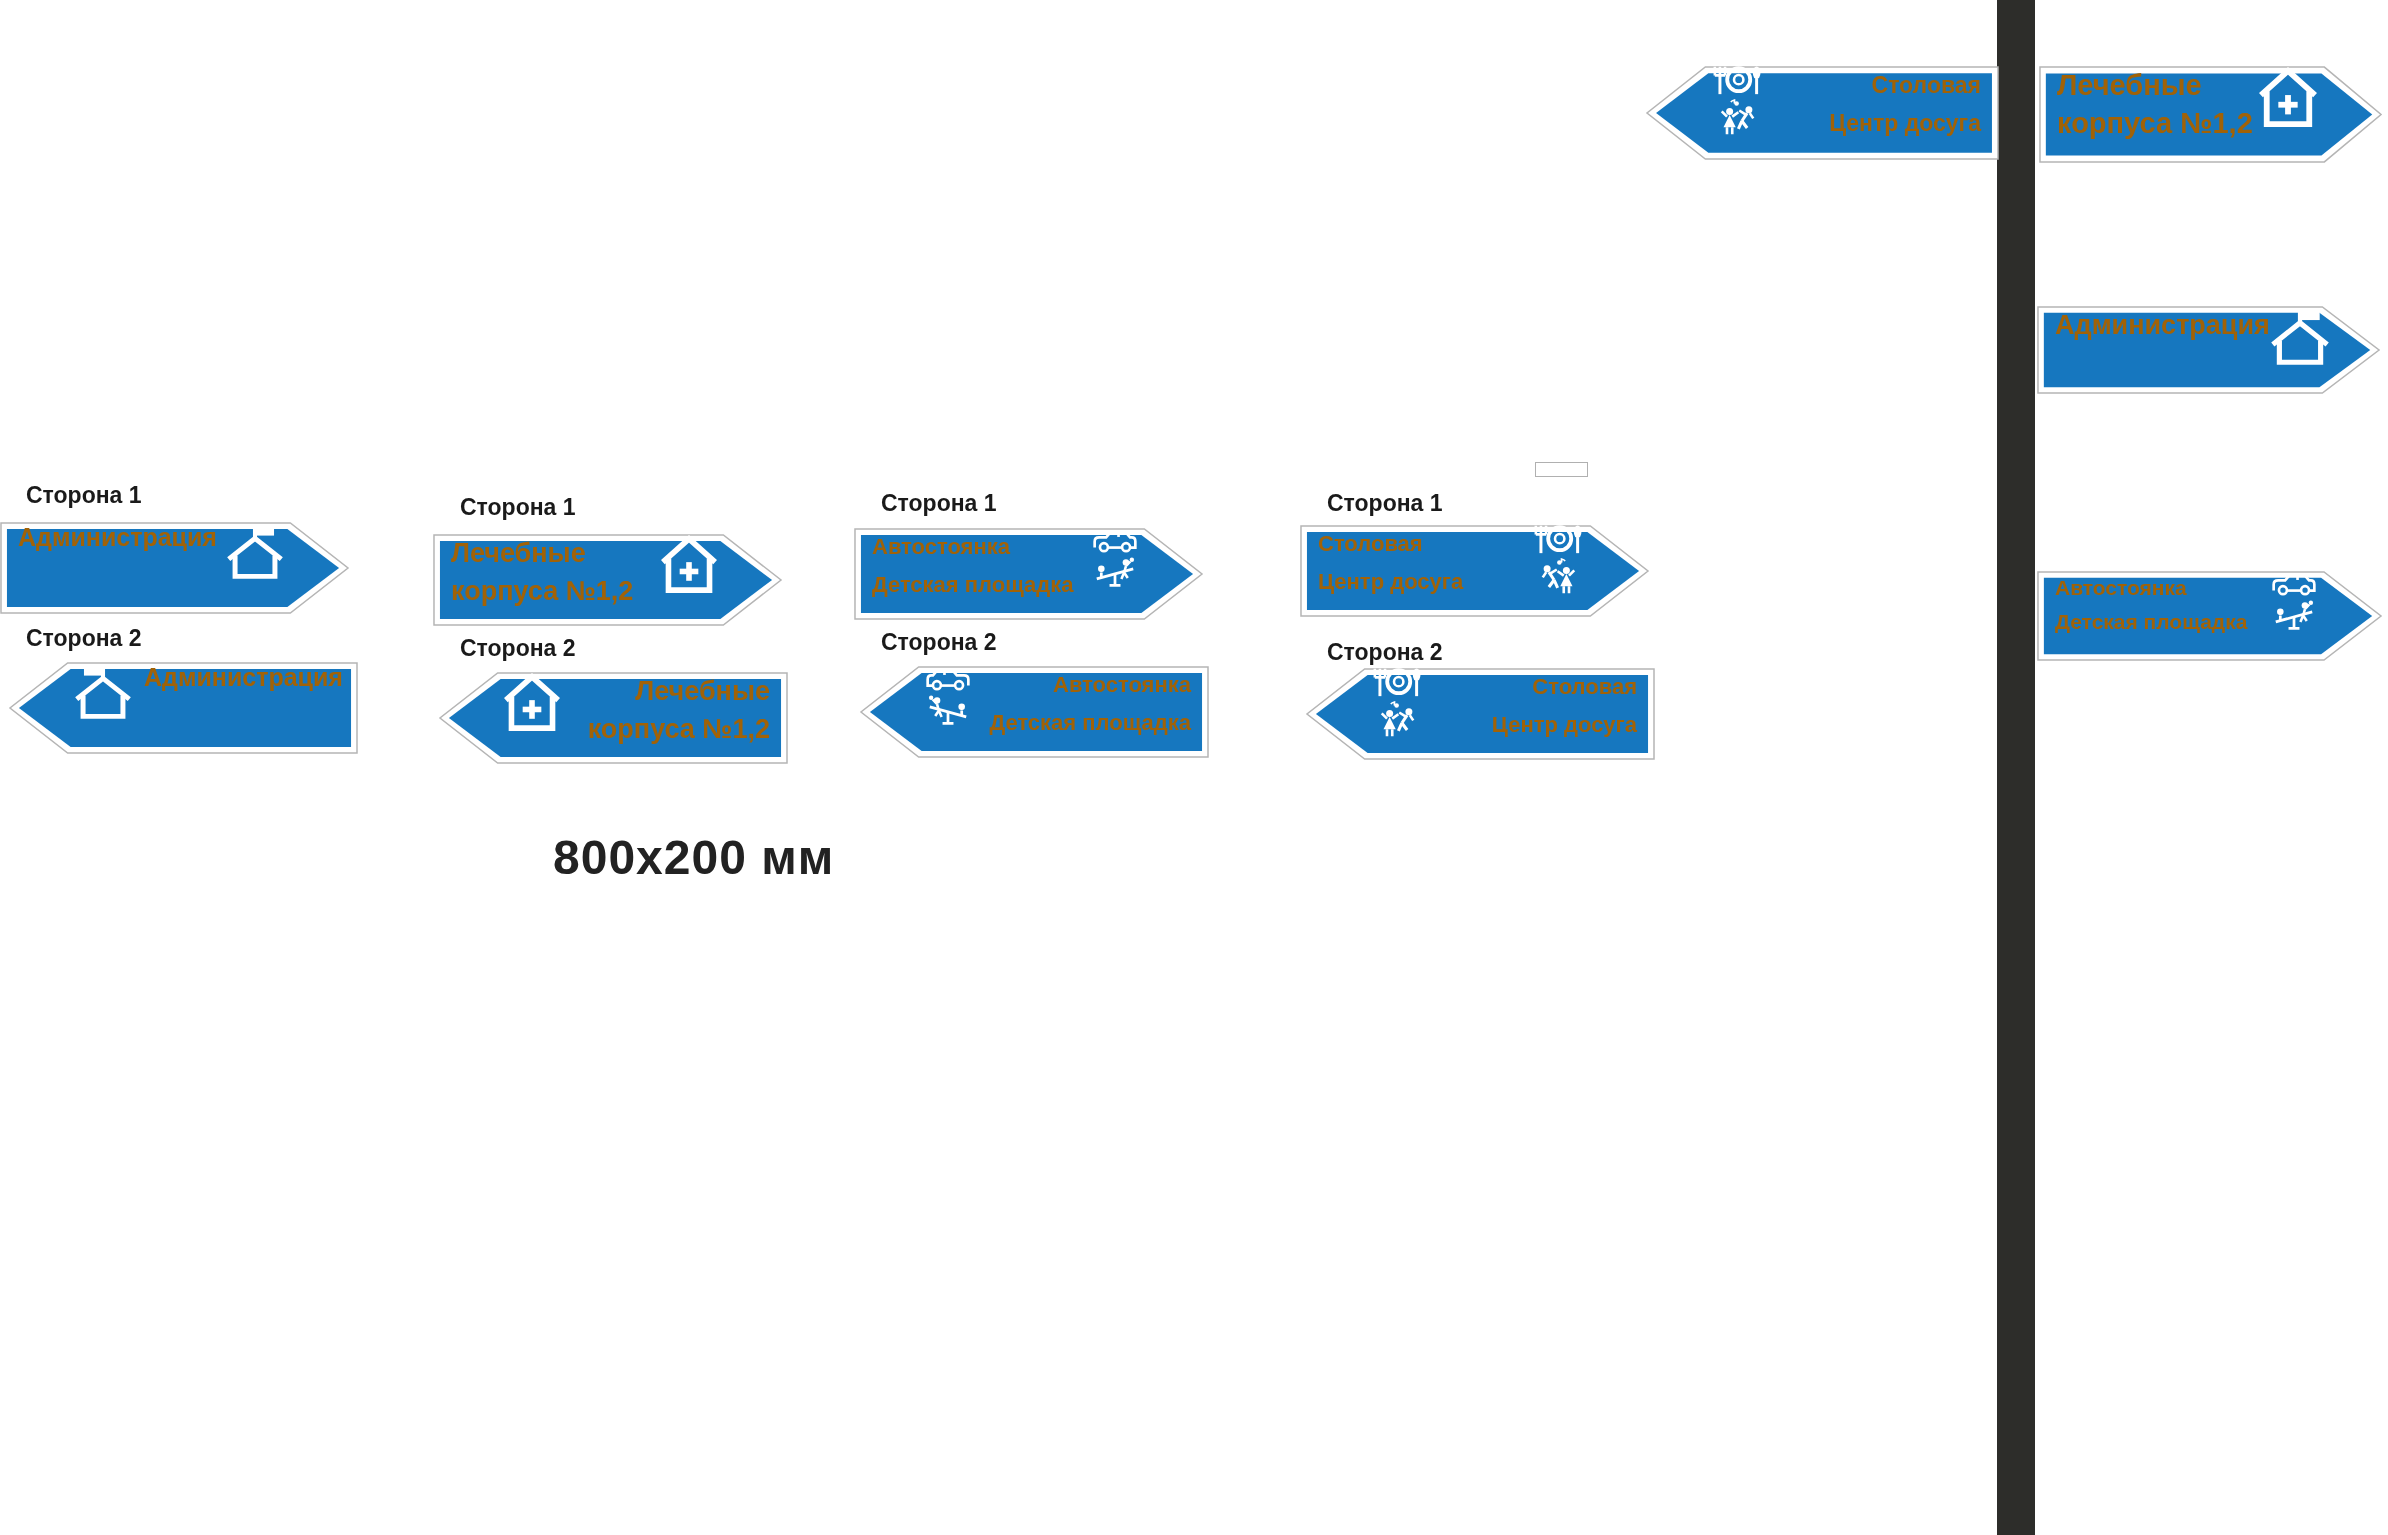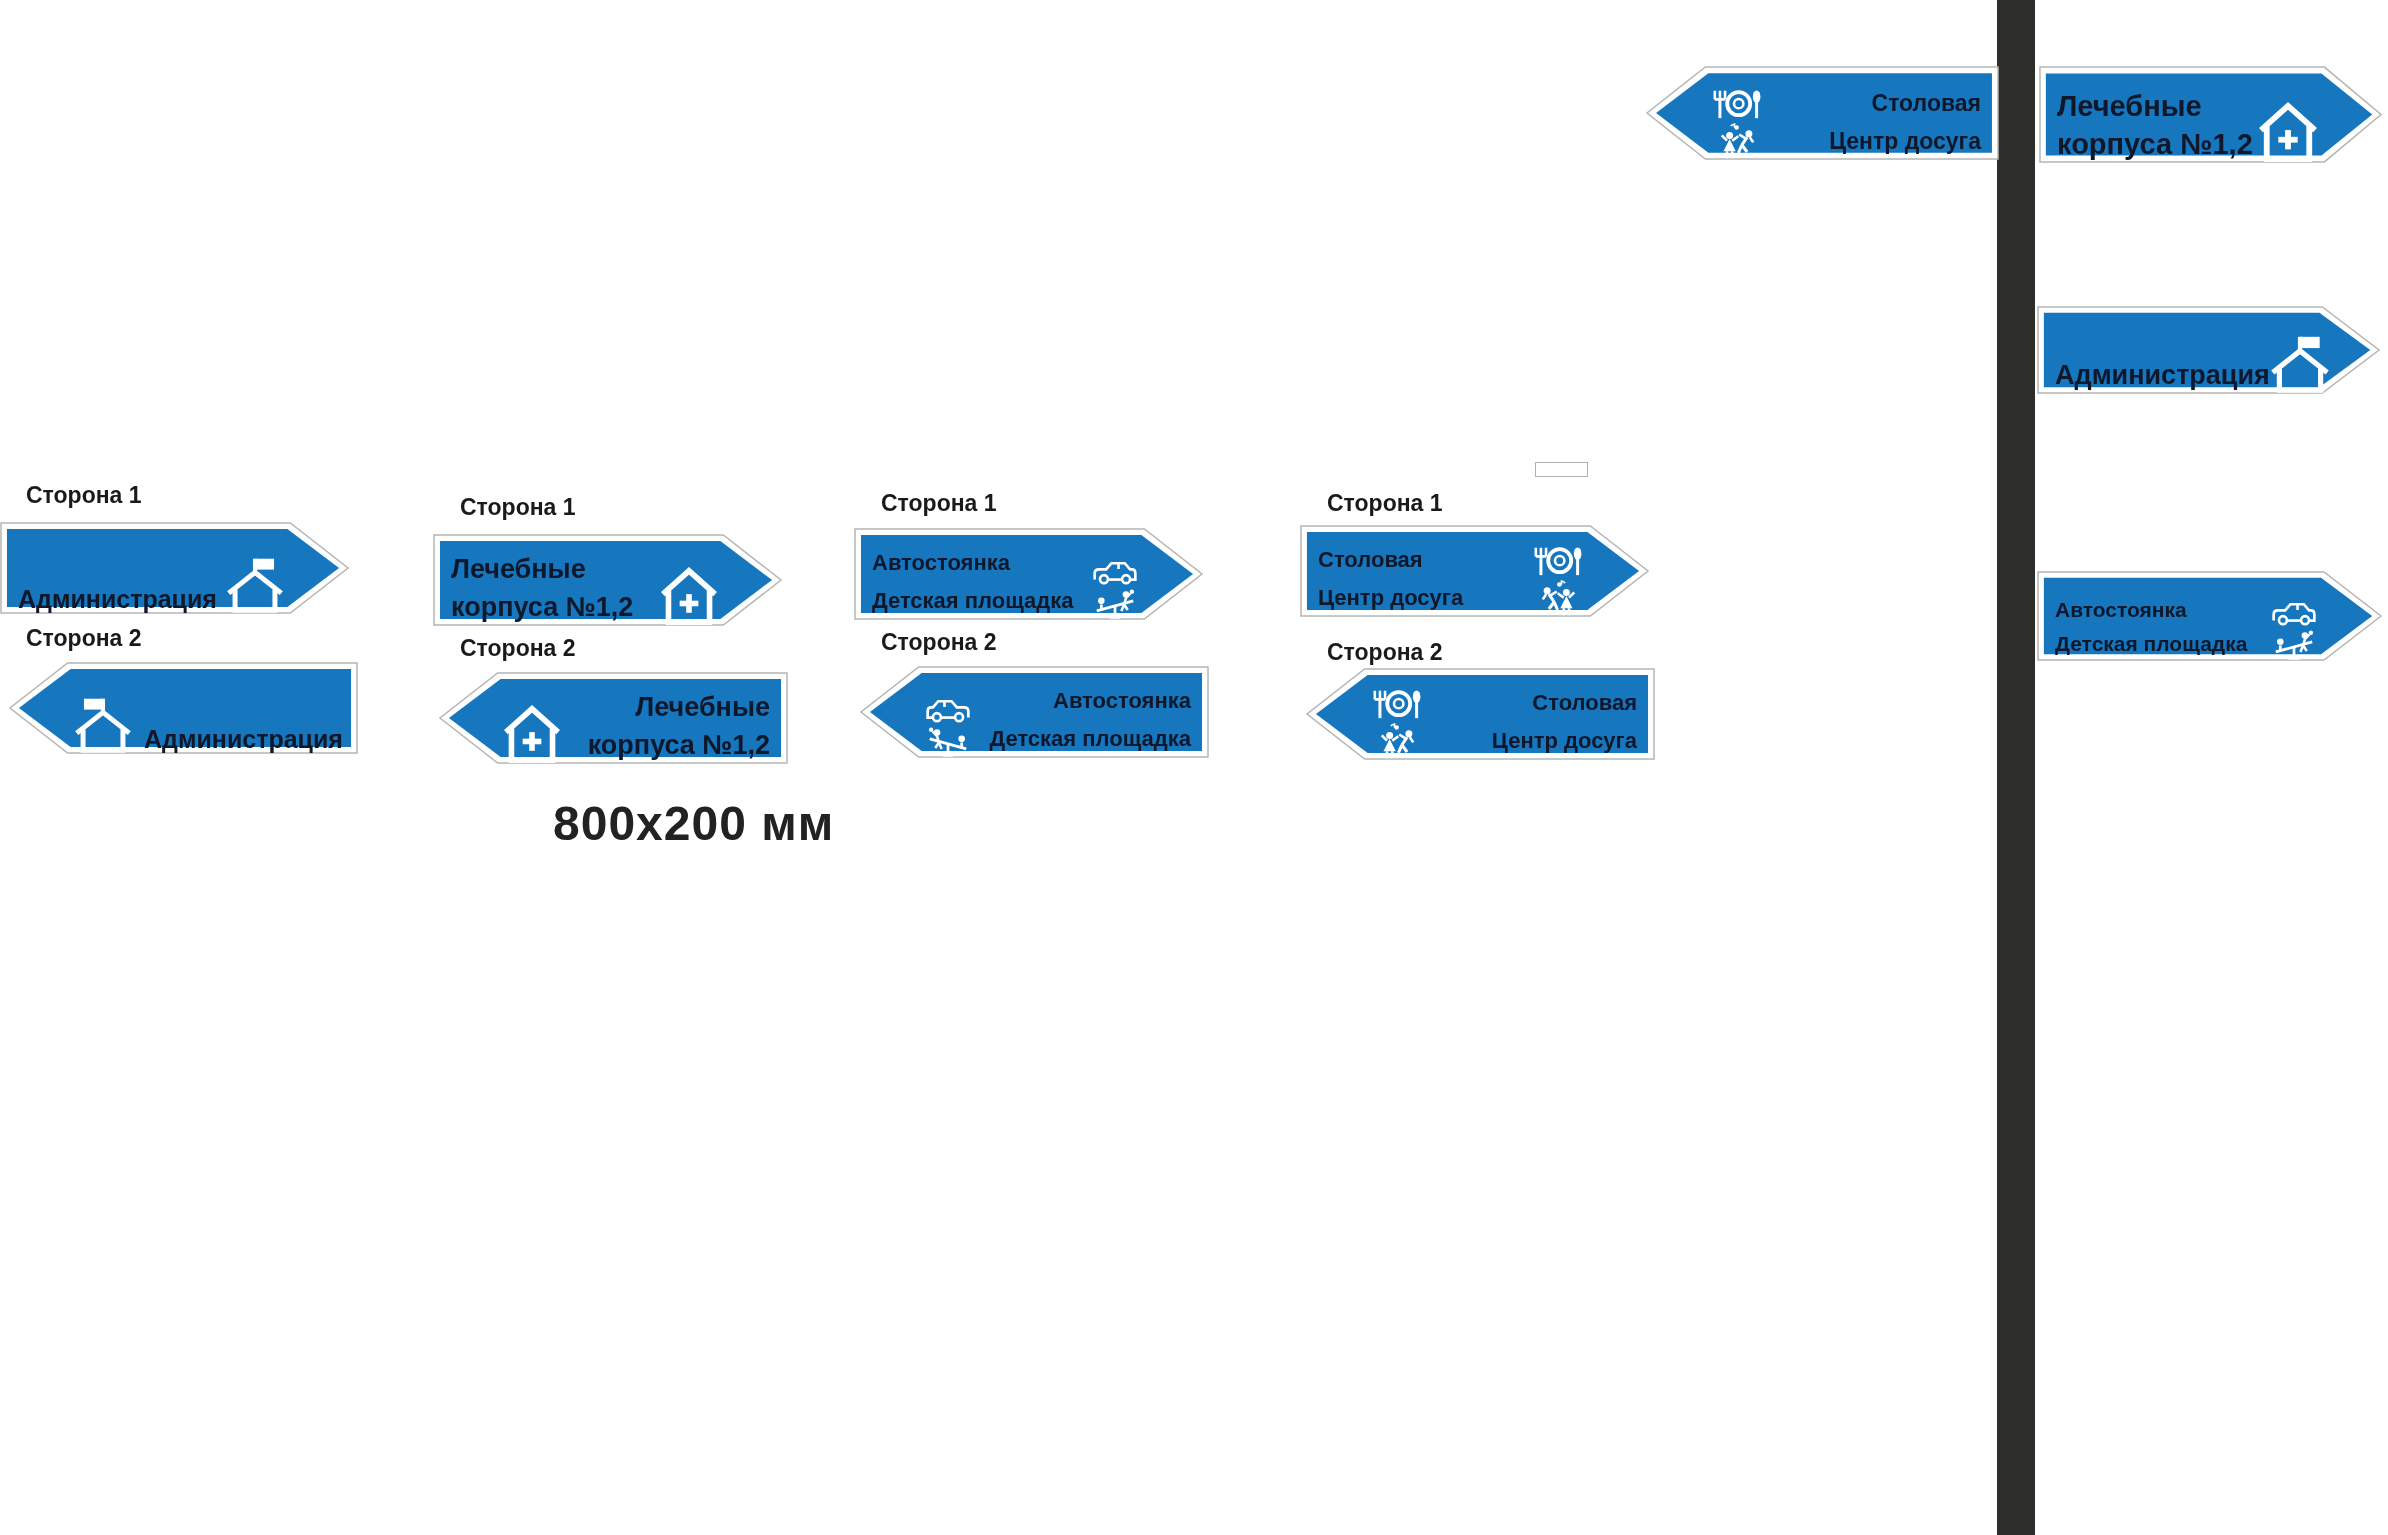--- a/index.html
+++ b/index.html
@@ -13,21 +13,21 @@
     position:relative;width:2388px;height:1535px;background:#ffffff;overflow:hidden;
     font-family:"Liberation Sans", sans-serif;
   }
   .pole{position:absolute;left:1997px;top:0;width:38px;height:1535px;background:var(--pole-dark);}
   .mini-rect{position:absolute;left:1535px;top:462px;width:53px;height:15px;background:#fff;border:1px solid #b0b0b0;box-sizing:border-box;}
 
   .sign{position:absolute;}
   .sign svg.bg{position:absolute;left:0;top:0;width:100%;height:100%;display:block;}
   .arrow-outer{fill:#ffffff;stroke:var(--outline-gray);stroke-width:1.5;vector-effect:non-scaling-stroke;}
   .arrow-inner{fill:var(--sign-blue);}
-  .sign .content{position:relative;height:100%;display:flex;align-items:flex-end;color:#0f172a;font-weight:bold;}
+  .sign .content{position:relative;height:100%;display:flex;align-items:flex-start;color:#a16207;font-weight:bold;}
   .sign.dir-right .content{padding:0 66px 0 18px;}
   .sign.dir-left  .content{padding:0 18px 0 66px;}
   .lines{display:flex;flex-direction:column;justify-content:center;}
   .sign.dir-left .lines{margin-left:auto;text-align:right;}
   .icons{display:flex;flex-direction:column;align-items:center;justify-content:center;gap:4px;}
   .sign.dir-right .icons{margin-left:auto;}
   .sign.dir-left  .icons{margin-right:12px;}
   .icon{display:flex;align-items:center;justify-content:center;}
   .icon svg{display:block;}
   
@@ -35,21 +35,21 @@
 
   .fs21{font-size:21px;line-height:34px;}
   .fs22{font-size:22px;line-height:38px;}
   .fs23{font-size:23px;line-height:38px;}
   .fs25{font-size:25px;line-height:30px;}
   .fs27{font-size:27px;line-height:38px;}
   .fs29{font-size:29px;line-height:38px;}
 
   .side-label{position:absolute;width:299px;text-align:left;font-weight:bold;
     color:var(--label-text);font-size:23px;}
-  .dim-label{position:absolute;left:553px;top:796px;font-weight:bold;color:#222;font-size:48px;letter-spacing:1px;}
+  .dim-label{position:absolute;left:553px;top:830px;font-weight:bold;color:#222;font-size:48px;letter-spacing:1px;}
 </style>
 </head>
 <body>
 
 <svg width="0" height="0" style="position:absolute">
   <defs>
     <g id="ic-house-flag" fill="none" stroke="#fff" stroke-width="5.5">
       <polyline points="3,41 32,18 61,41"></polyline>
       <path d="M10,37 V60 H54 V37"></path>
       <line x1="32" y1="20" x2="32" y2="3" stroke-width="4.5"></line>

